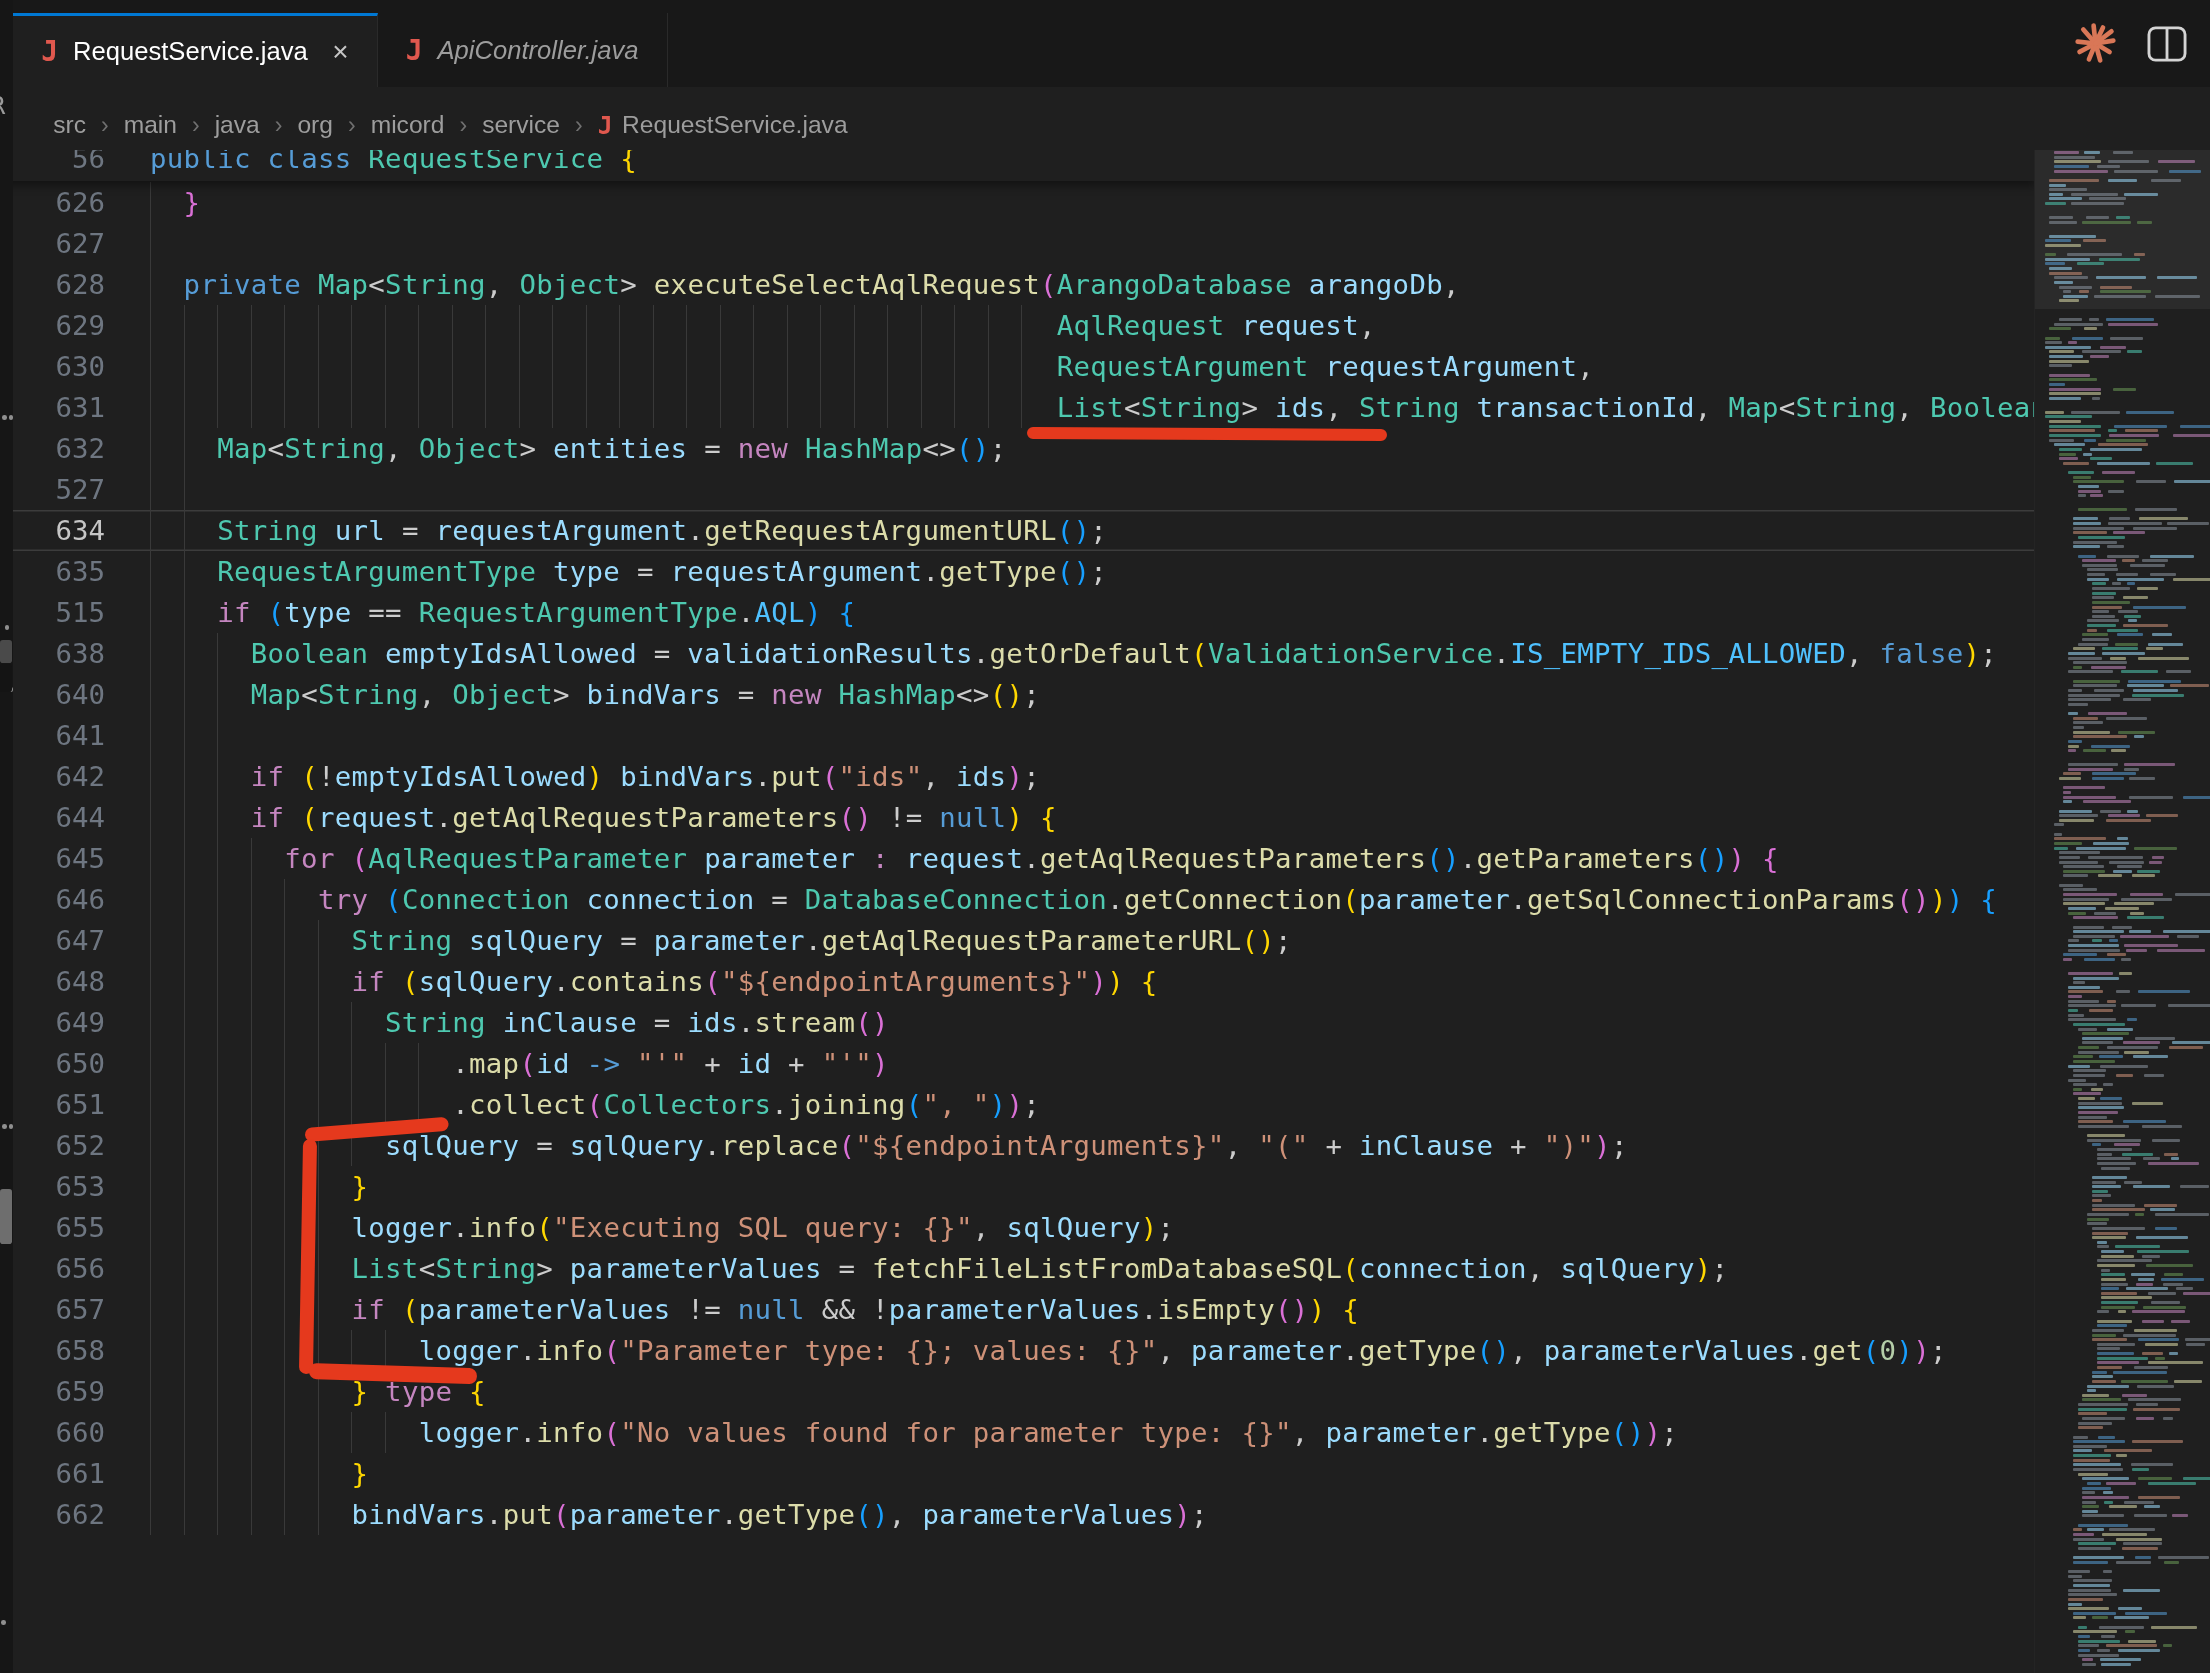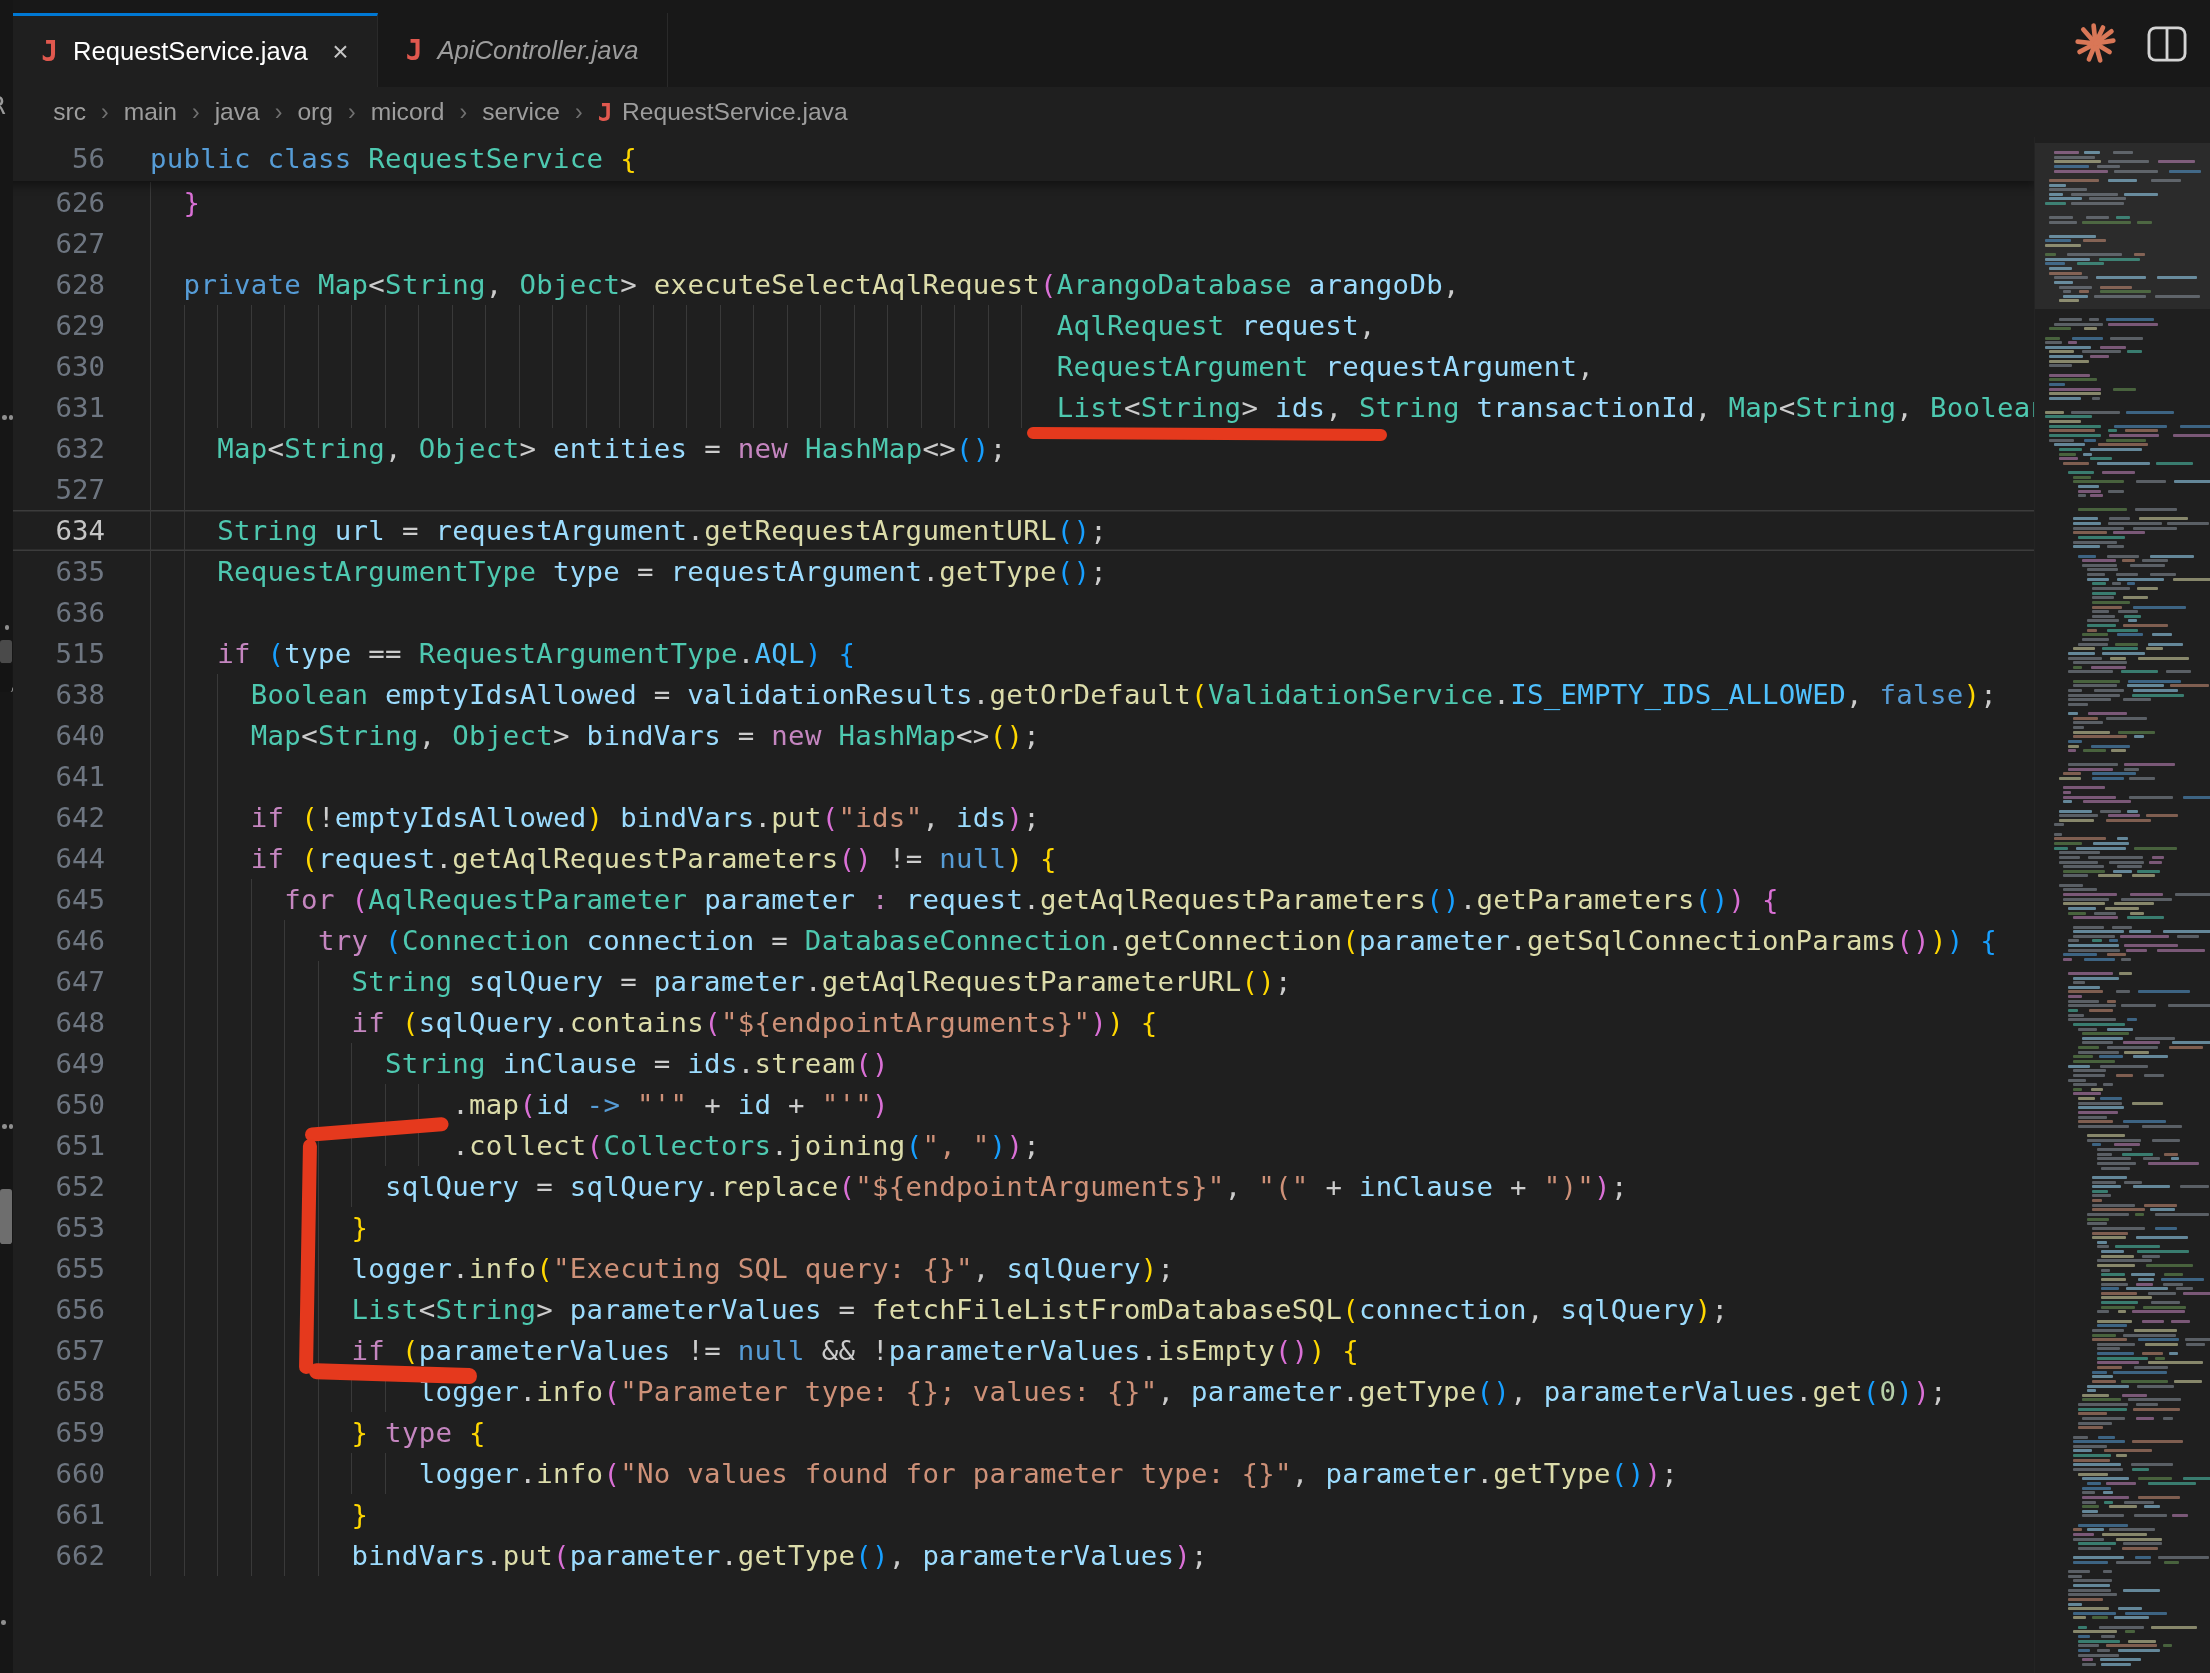--- a/index.html
+++ b/index.html
@@ -14,21 +14,21 @@
   
   .tabbar{position:absolute;left:13.2px;top:0;right:0;height:87px;background:#181818;display:flex;align-items:flex-end;z-index:30;}
   .tab{height:74px;box-sizing:border-box;display:flex;align-items:center;gap:15px;padding:0 28px;font-size:25.6px;border-right:0.9px solid #2a2a2a;cursor:pointer;}
   .tab.active{background:#1f1f1f;border-top:3.8px solid #0078d4;color:#ffffff;}
   .tab.inactive{background:#181818;color:#9d9d9d;font-style:italic;}
   .jicon{font-family:"DejaVu Sans Mono",monospace;font-weight:bold;font-size:28px;color:#E0584E;font-style:normal;}
   .closex{font-size:28px;color:#c5c5c5;margin-left:9.5px;line-height:1;}
   .tab-actions{position:absolute;right:23px;top:21px;display:flex;align-items:center;gap:28px;}
 
   
-  .crumbs{position:absolute;left:13.2px;top:87px;right:0;height:50px;background:#1f1f1f;display:flex;align-items:center;padding-left:40px;font-size:24.6px;color:#9d9d9d;z-index:25;}
+  .crumbs{position:absolute;left:13.2px;top:100px;right:0;height:50px;background:#1f1f1f;display:flex;align-items:center;padding-left:40px;font-size:24.6px;color:#9d9d9d;z-index:25;}
   .crumbs .sep{margin:0 15px;color:#707070;font-size:23px;}
   .crumbs .item{cursor:pointer;display:flex;align-items:center;gap:9.5px;}
   .crumbs .jicon{font-size:24.6px;}
 
   
   .sticky{position:absolute;left:0;top:137px;right:176px;height:44px;background:#1f1f1f;z-index:15;box-shadow:0 4.7px 9.5px rgba(0,0,0,.45);display:flex;}
   .sticky .gut{line-height:44px;}
   .sticky .code{line-height:44px;}
 
   
@@ -164,24 +164,20 @@
       <span class="gut">527</span>
       <span class="code"><i style="left:0px"></i><i style="left:34px"></i></span>
     </div>
     <div class="line cur">
       <span class="gut">634</span>
       <span class="code"><i style="left:0px"></i><i style="left:34px"></i><span>    </span><span style="color:#4EC9B0">String</span><span style="color:#CCCCCC"> </span><span style="color:#9CDCFE">url</span><span style="color:#CCCCCC"> = </span><span style="color:#9CDCFE">requestArgument</span><span style="color:#CCCCCC">.</span><span style="color:#DCDCAA">getRequestArgumentURL</span><span style="color:#179FFF">()</span><span style="color:#CCCCCC">;</span></span>
     </div>
     <div class="line">
       <span class="gut">635</span>
       <span class="code"><i style="left:0px"></i><i style="left:34px"></i><span>    </span><span style="color:#4EC9B0">RequestArgumentType</span><span style="color:#CCCCCC"> </span><span style="color:#9CDCFE">type</span><span style="color:#CCCCCC"> = </span><span style="color:#9CDCFE">requestArgument</span><span style="color:#CCCCCC">.</span><span style="color:#DCDCAA">getType</span><span style="color:#179FFF">()</span><span style="color:#CCCCCC">;</span></span>
-    </div>
-    <div class="line">
-      <span class="gut">636</span>
-      <span class="code"><i style="left:0px"></i><i style="left:34px"></i></span>
     </div>
     <div class="line">
       <span class="gut">515</span>
       <span class="code"><i style="left:0px"></i><i style="left:34px"></i><span>    </span><span style="color:#C586C0">if</span><span style="color:#CCCCCC"> </span><span style="color:#179FFF">(</span><span style="color:#9CDCFE">type</span><span style="color:#CCCCCC"> == </span><span style="color:#4EC9B0">RequestArgumentType</span><span style="color:#CCCCCC">.</span><span style="color:#4FC1FF">AQL</span><span style="color:#179FFF">)</span><span style="color:#CCCCCC"> </span><span style="color:#179FFF">{</span></span>
     </div>
     <div class="line">
       <span class="gut">638</span>
       <span class="code"><i style="left:0px"></i><i style="left:34px"></i><i style="left:67px"></i><span>      </span><span style="color:#4EC9B0">Boolean</span><span style="color:#CCCCCC"> </span><span style="color:#9CDCFE">emptyIdsAllowed</span><span style="color:#CCCCCC"> = </span><span style="color:#9CDCFE">validationResults</span><span style="color:#CCCCCC">.</span><span style="color:#DCDCAA">getOrDefault</span><span style="color:#FFD700">(</span><span style="color:#4EC9B0">ValidationService</span><span style="color:#CCCCCC">.</span><span style="color:#4FC1FF">IS_EMPTY_IDS_ALLOWED</span><span style="color:#CCCCCC">, </span><span style="color:#569CD6">false</span><span style="color:#FFD700">)</span><span style="color:#CCCCCC">;</span></span>
     </div>
     <div class="line">

